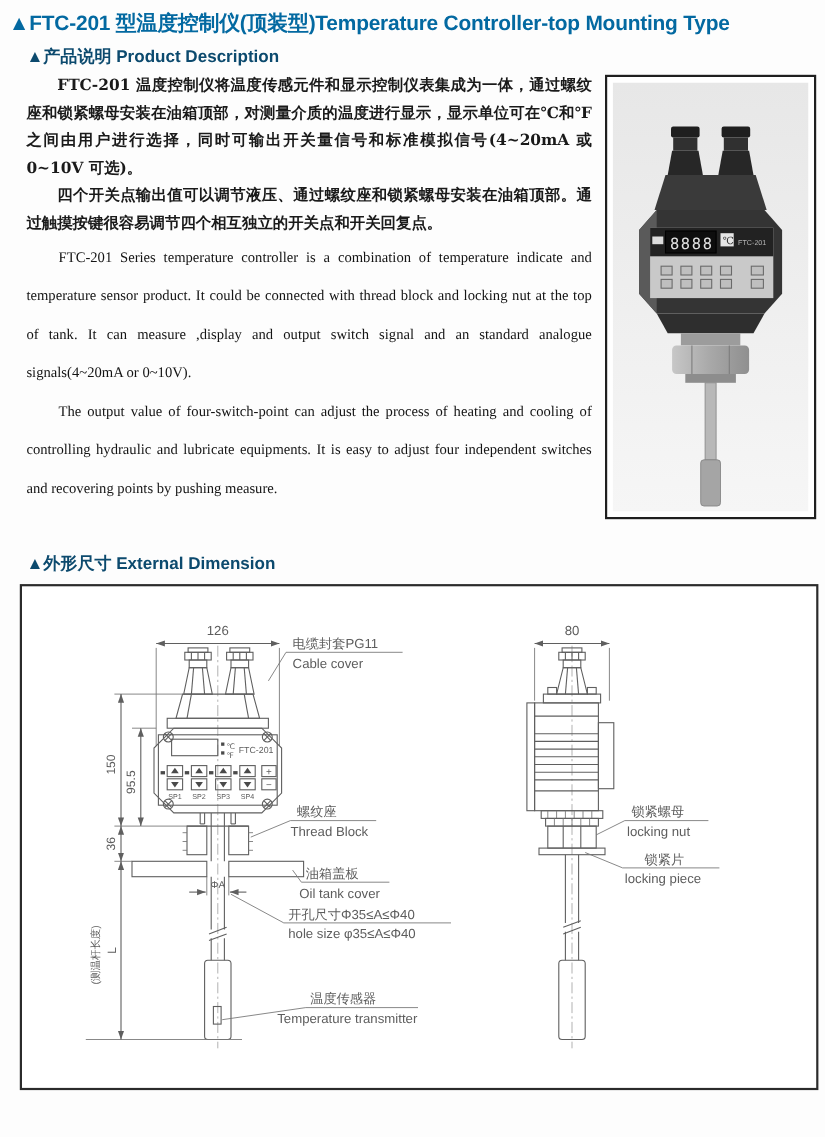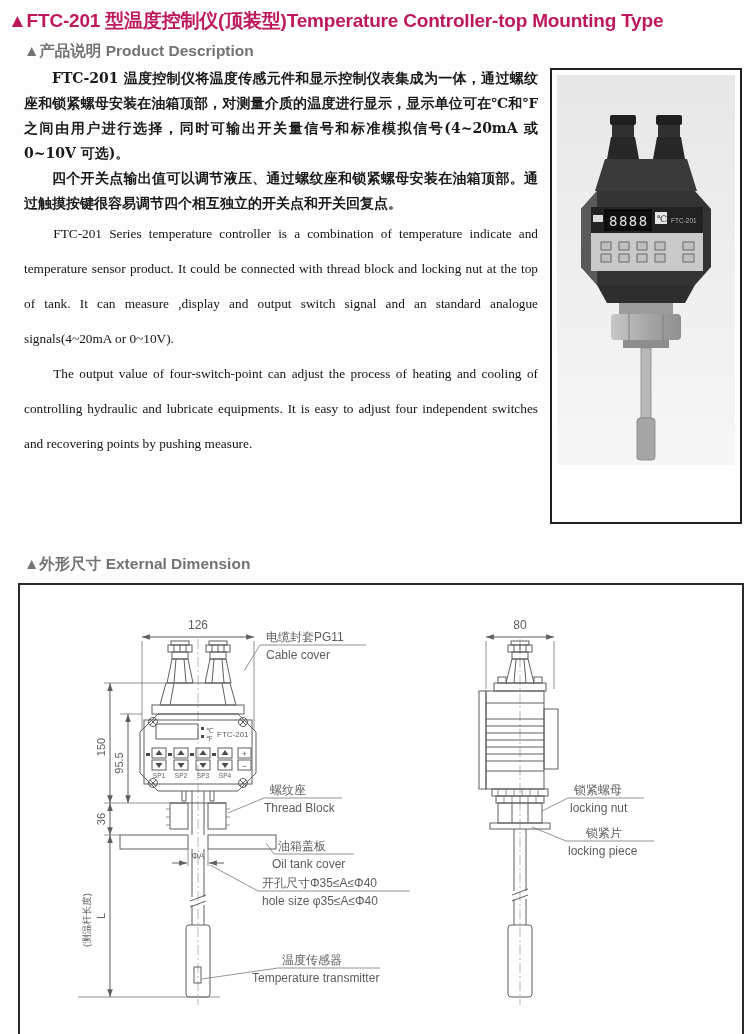--- a/index.html
+++ b/index.html
@@ -3,45 +3,45 @@
 <meta charset="utf-8">
 <style>
   * { box-sizing: border-box; margin: 0; padding: 0; }
   html,body { width: 750px; height: 1034px; overflow: hidden; }
   body { background: #fdfdfd; color: #1c1c1c; font-family: "Liberation Serif","DejaVu Serif",serif; }
   .sheet { width: 750px; height: 1034px; padding: 6px 8px 0 8px; }
 
   h1.title {
     font-family: "Liberation Sans","DejaVu Sans",sans-serif;
     font-size: 19px; font-weight: bold; letter-spacing: -0.2px;
-    color: #be185d; white-space: nowrap; margin: 2px 0 7px 0;
+    color: #0369a1; white-space: nowrap; margin: 2px 0 7px 0;
   }
   h2.sec {
     font-family: "Liberation Sans","DejaVu Sans",sans-serif;
-    font-size: 15.5px; font-weight: bold; color: #737373;
+    font-size: 15.5px; font-weight: bold; color: #0c4a6e;
     margin: 0 0 4px 16px;
   }
   h2.sec2 { margin-top: 30px; margin-bottom: 8px; }
 
   .desc-row { display: flex; align-items: flex-start; margin-left: 16px; }
   .desc-text { width: 522px; margin-right: 12px; }
   .desc-text p { text-align: justify; margin: 0; }
   .desc-text p.zh {
     font-family: "DejaVu Serif","Liberation Serif",serif;
     font-size: 14px; line-height: 25px; font-weight: 600;
     text-indent: 2em; color: #1a1a1a;
   }
   .desc-text p.en {
     font-family: "Liberation Serif","DejaVu Serif",serif;
     font-size: 13.3px; line-height: 35px; font-weight: 400;
     text-indent: 2.2em; color: #141414;
   }
 
   .photo-box {
-    width: 192px; height: 456px; border: 2px solid #1f1f1f;
+    width: 192px; height: 404px; border: 2px solid #1f1f1f;
     background: #fff; padding: 5px; margin-top: 2px; flex: none;
   }
   .photo-box svg { display: block; }
 
   .drawing-box {
     width: 726px; height: 460px; border: 2px solid #2b2b2b;
     background: #fff; margin-left: 10px; overflow: hidden;
   }
   .dwg { display:block; }
   .dwg text {

